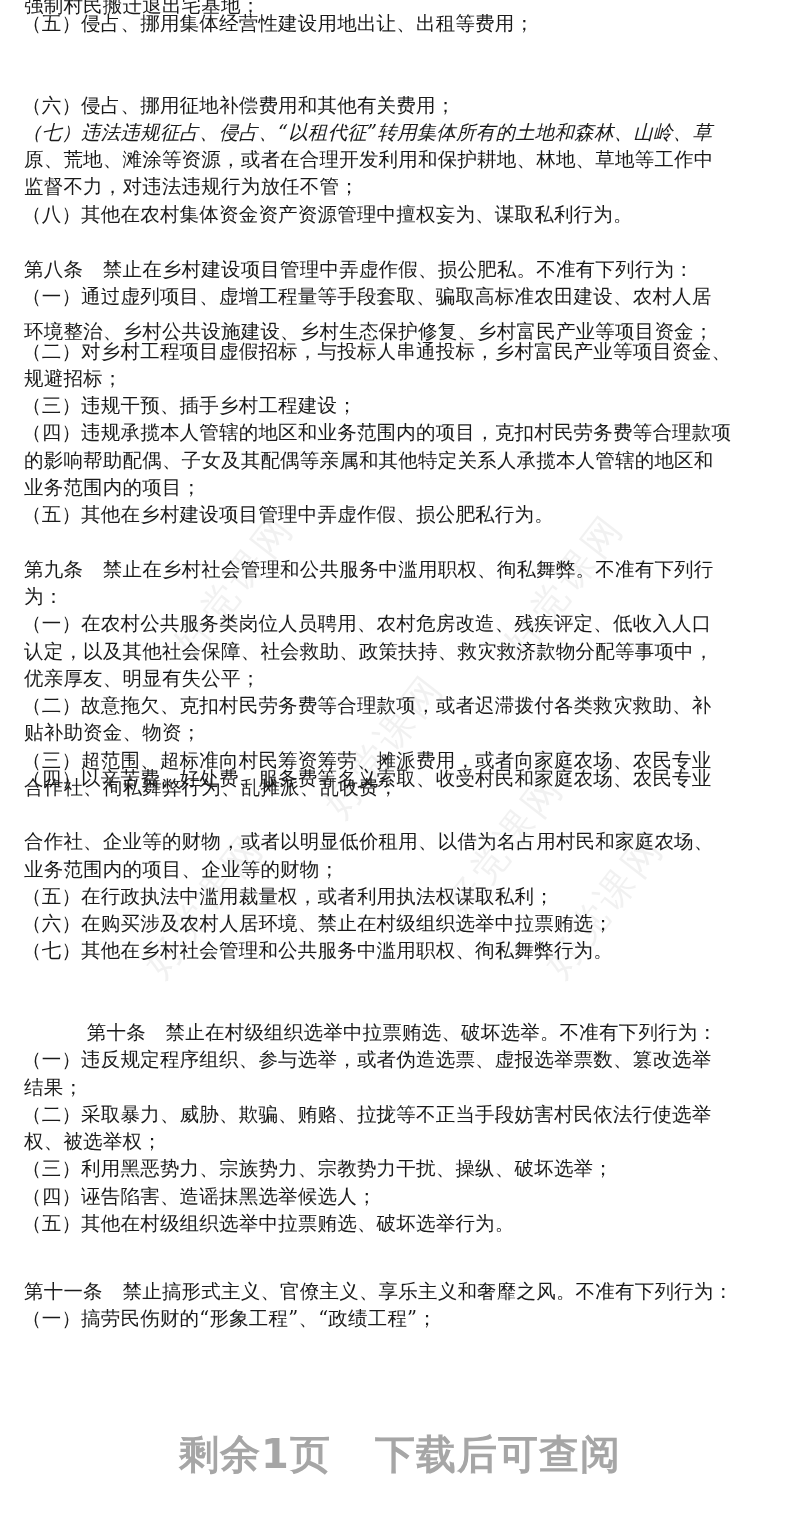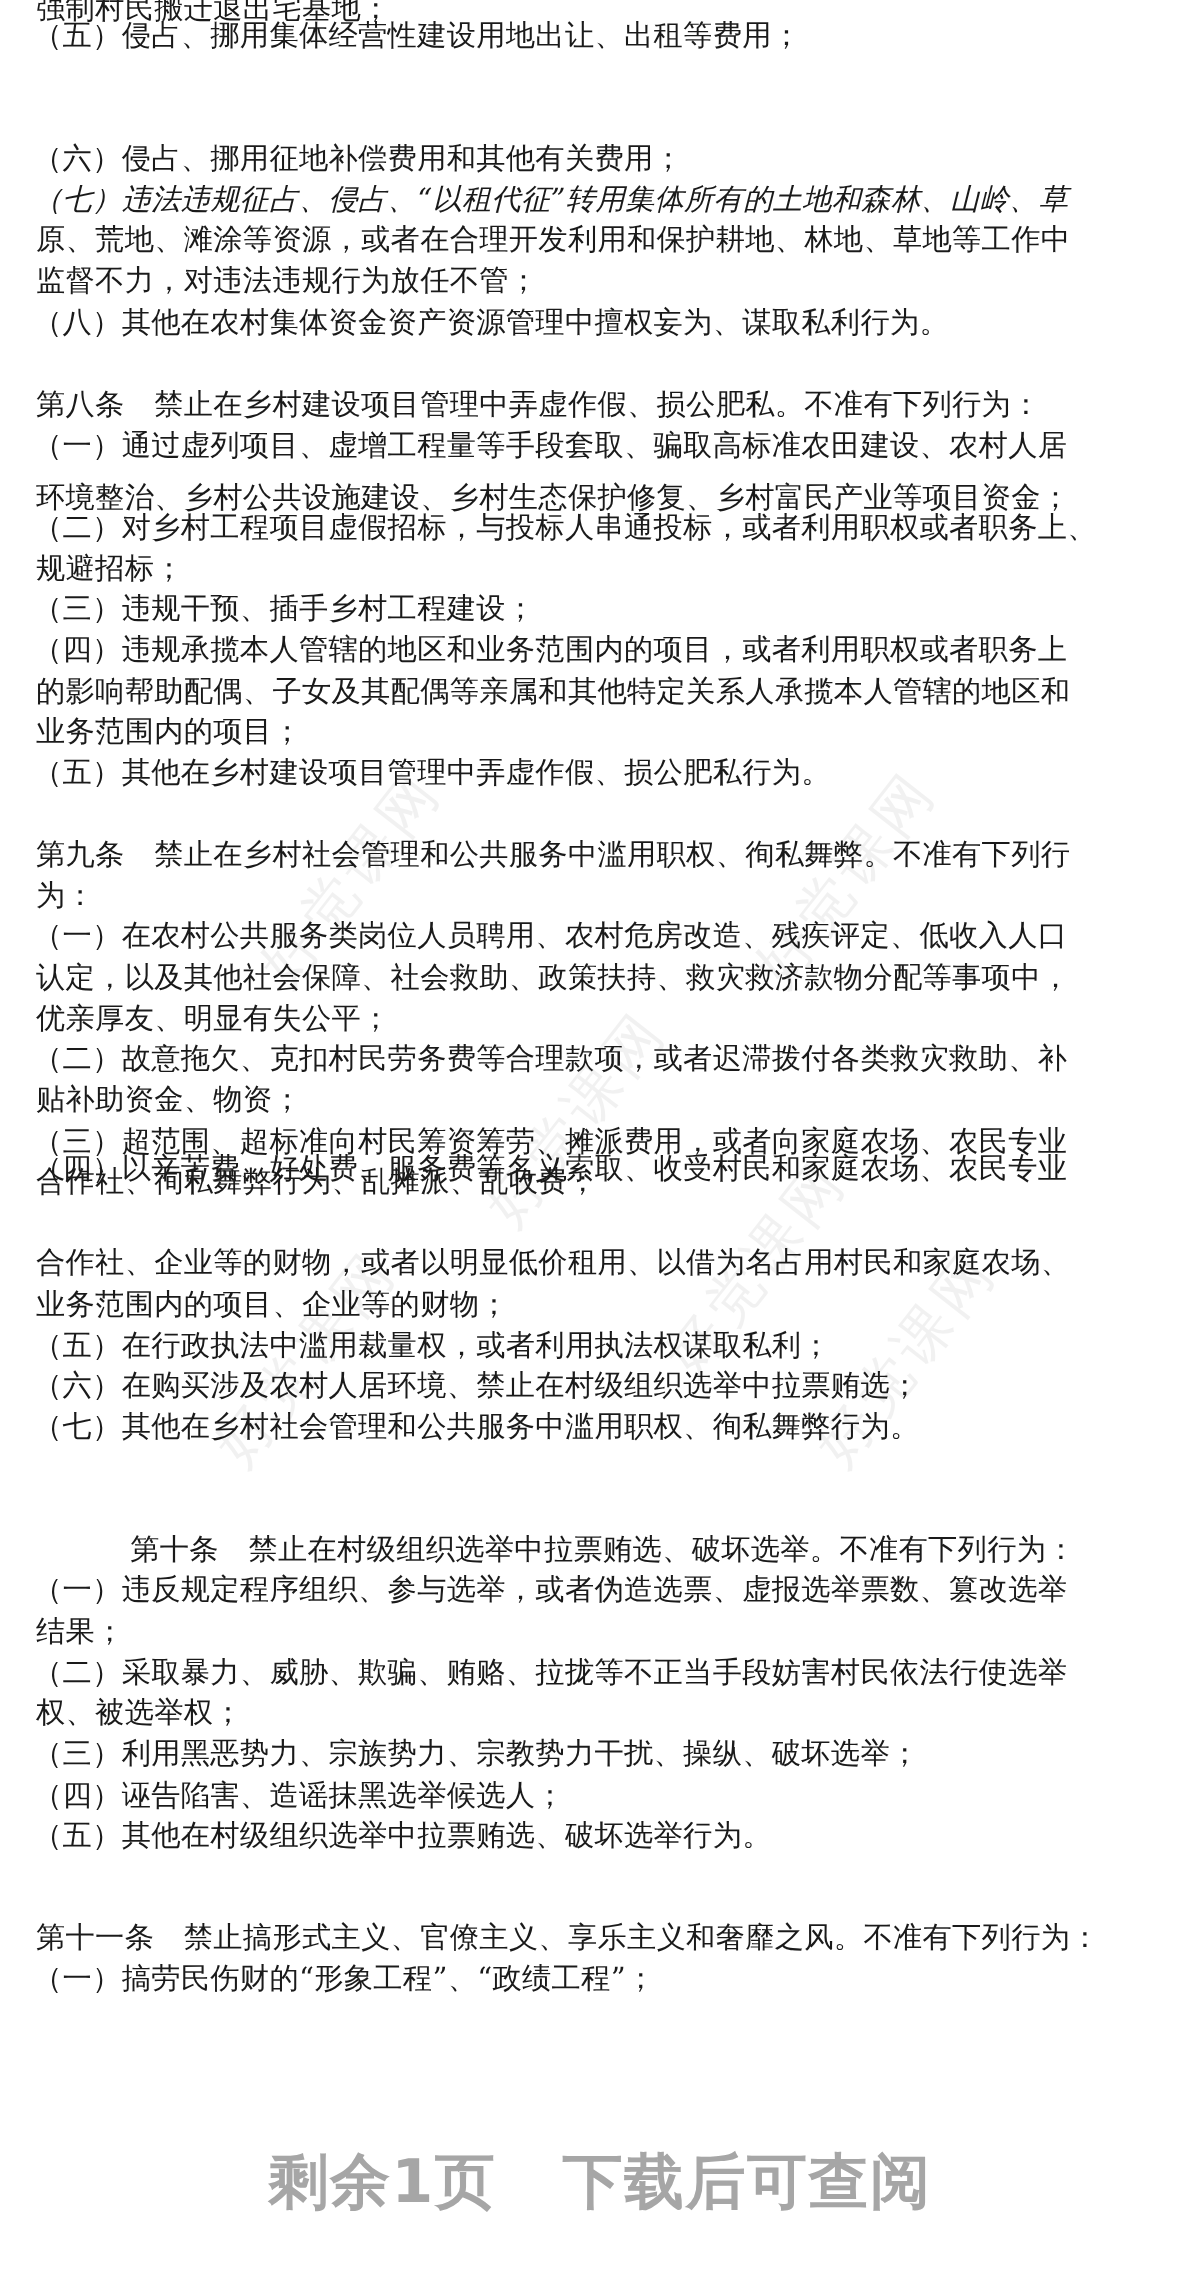--- a/index.html
+++ b/index.html
@@ -78,24 +78,24 @@
       <div class="line" style="top: -6px;">强制村民搬迁退出宅基地；</div>
       <div class="line indent" style="top: 12px;">（五）侵占、挪用集体经营性建设用地出让、出租等费用；</div>
       <div class="line indent" style="top: 94px;">（六）侵占、挪用征地补偿费用和其他有关费用；</div>
       <div class="line indent" style="top: 121px; font-style: italic;">（七）违法违规征占、侵占、“以租代征”转用集体所有的土地和森林、山岭、草</div>
       <div class="line" style="top: 148px;">原、荒地、滩涂等资源，或者在合理开发利用和保护耕地、林地、草地等工作中</div>
       <div class="line" style="top: 175px;">监督不力，对违法违规行为放任不管；</div>
       <div class="line indent" style="top: 203px;">（八）其他在农村集体资金资产资源管理中擅权妄为、谋取私利行为。</div>
       <div class="line" style="top: 258px;">第八条　禁止在乡村建设项目管理中弄虚作假、损公肥私。不准有下列行为：</div>
       <div class="line indent" style="top: 285px;">（一）通过虚列项目、虚增工程量等手段套取、骗取高标准农田建设、农村人居</div>
       <div class="line" style="top: 320px;">环境整治、乡村公共设施建设、乡村生态保护修复、乡村富民产业等项目资金；</div>
-      <div class="line indent" style="top: 340px;">（二）对乡村工程项目虚假招标，与投标人串通投标，或者利用职权或者职务上、</div>
+      <div class="line indent" style="top: 340px;">（二）对乡村工程项目虚假招标，与投标人串通投标，乡村富民产业等项目资金、</div>
       <div class="line" style="top: 367px;">规避招标；</div>
       <div class="line indent" style="top: 394px;">（三）违规干预、插手乡村工程建设；</div>
-      <div class="line indent" style="top: 421px;">（四）违规承揽本人管辖的地区和业务范围内的项目，或者利用职权或者职务上</div>
+      <div class="line indent" style="top: 421px;">（四）违规承揽本人管辖的地区和业务范围内的项目，克扣村民劳务费等合理款项</div>
       <div class="line" style="top: 449px;">的影响帮助配偶、子女及其配偶等亲属和其他特定关系人承揽本人管辖的地区和</div>
       <div class="line" style="top: 476px;">业务范围内的项目；</div>
       <div class="line indent" style="top: 503px;">（五）其他在乡村建设项目管理中弄虚作假、损公肥私行为。</div>
       <div class="line" style="top: 558px;">第九条　禁止在乡村社会管理和公共服务中滥用职权、徇私舞弊。不准有下列行</div>
       <div class="line" style="top: 585px;">为：</div>
       <div class="line indent" style="top: 612px;">（一）在农村公共服务类岗位人员聘用、农村危房改造、残疾评定、低收入人口</div>
       <div class="line" style="top: 640px;">认定，以及其他社会保障、社会救助、政策扶持、救灾救济款物分配等事项中，</div>
       <div class="line" style="top: 667px;">优亲厚友、明显有失公平；</div>
       <div class="line indent" style="top: 694px;">（二）故意拖欠、克扣村民劳务费等合理款项，或者迟滞拨付各类救灾救助、补</div>
       <div class="line" style="top: 721px;">贴补助资金、物资；</div>

